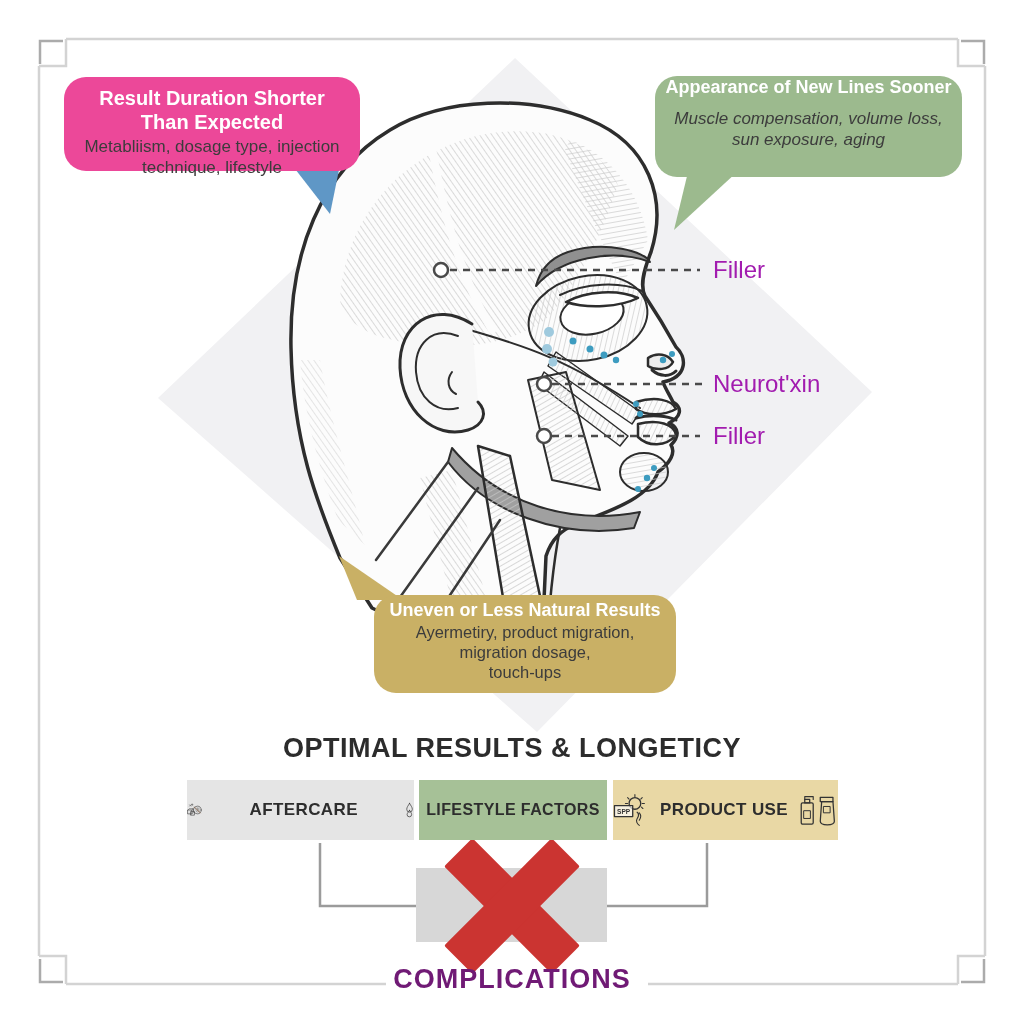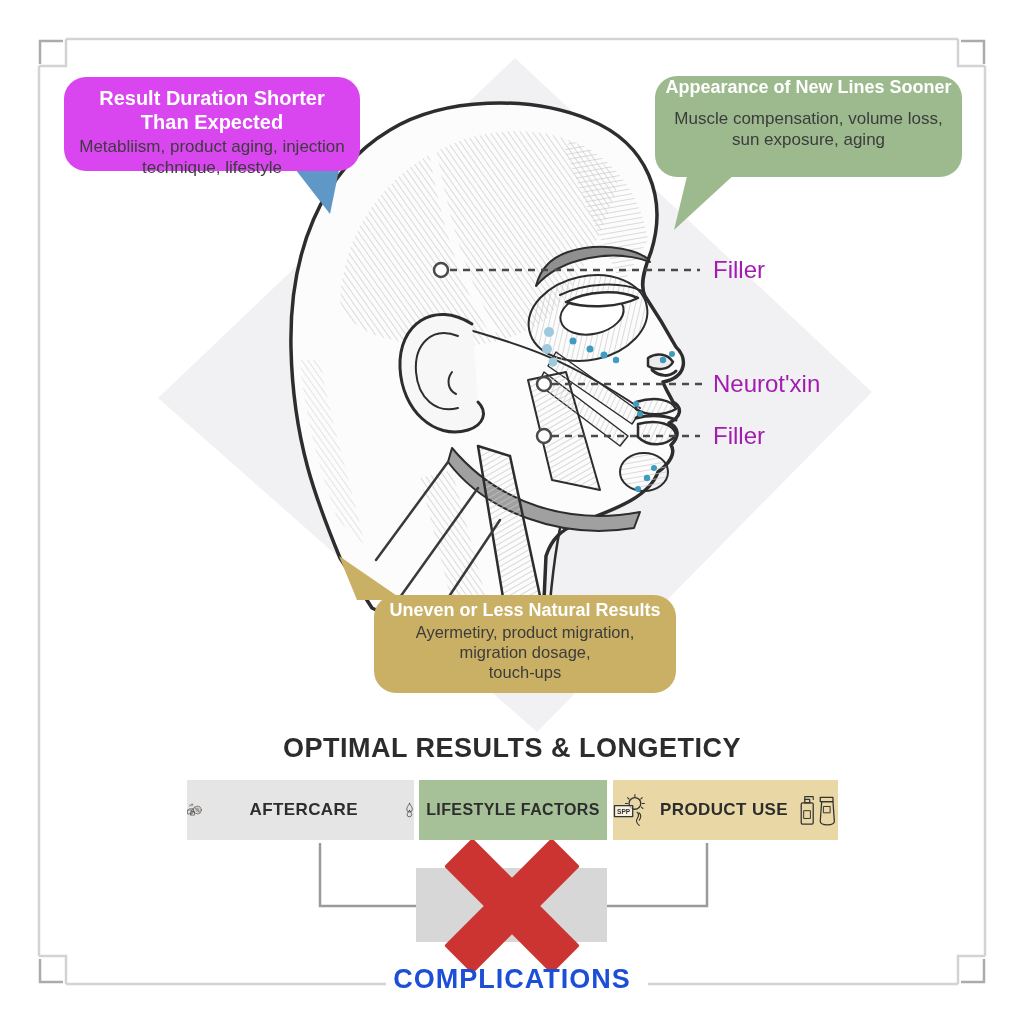--- a/index.html
+++ b/index.html
@@ -5,26 +5,26 @@
   html,body{margin:0;padding:0;background:#ffffff;}
   .canvas{position:relative;width:1024px;height:1024px;background:#ffffff;overflow:hidden;
           font-family:"Liberation Sans",sans-serif;}
   svg.scene{position:absolute;left:0;top:0;}
 
   
   .callout{position:absolute;border-radius:22px;text-align:center;box-sizing:border-box;}
   .callout .line{display:block;white-space:nowrap;}
   .callout .title{font-weight:bold;color:#ffffff;}
   .callout .body{color:#3c3c3c;}
-  .callout-duration{left:64px;top:77px;width:296px;height:94px;background:#d946ef;padding-top:9px;}
+  .callout-duration{left:64px;top:77px;width:296px;height:94px;background:#ec4899;padding-top:9px;}
   .callout-duration .title{font-size:20px;line-height:24px;}
   .callout-duration .body{font-size:17px;line-height:21px;margin-top:2px;}
   .callout-newlines{left:655px;top:76px;width:307px;height:101px;background:#9cba8e;}
   .callout-newlines .title{font-size:18px;line-height:22px;margin-bottom:10px;}
-  .callout-newlines .body{font-size:17px;line-height:21px;}
+  .callout-newlines .body{font-size:17px;line-height:21px;font-style:italic;}
   .callout-uneven{left:374px;top:595px;width:302px;height:98px;background:#c9b065;padding-top:4px;}
   .callout-uneven .title{font-size:18px;line-height:23px;}
   .callout-uneven .body{font-size:16.5px;line-height:20px;}
 
   
   .inj-label{position:absolute;font-size:24px;color:#a21caf;}
   .inj-top{left:713px;top:256px;}
   .inj-mid{left:713px;top:370px;}
   .inj-bot{left:713px;top:422px;}
 
@@ -33,21 +33,21 @@
            font-size:27px;font-weight:bold;letter-spacing:.5px;color:#2c2c2c;}
   .cat{position:absolute;top:780px;height:60px;display:flex;align-items:center;
        justify-content:center;gap:9px;box-sizing:border-box;}
   .cat-label{font-size:17px;font-weight:bold;letter-spacing:.4px;color:#2d2d2d;white-space:nowrap;}
   .cat-aftercare{left:187px;width:227px;background:#e5e5e5;gap:47px;}
   .cat-lifestyle{left:419px;width:188px;background:#a6c197;}
   .cat-lifestyle .cat-label{font-size:16px;}
   .cat-product{left:613px;width:225px;background:#e9d8a5;}
   .icon{display:block;}
   .complications{position:absolute;left:0;right:0;top:964px;text-align:center;
-                 font-size:27px;font-weight:bold;letter-spacing:1px;color:#1d4ed8;}
+                 font-size:27px;font-weight:bold;letter-spacing:1px;color:#701a75;}
 </style>
 </head>
 <body>
 
 <div class="canvas">
 
   <svg class="scene" width="1024" height="1024" viewBox="0 0 1024 1024">
     <defs>
       <pattern id="hatchA" patternUnits="userSpaceOnUse" width="5" height="5" patternTransform="rotate(25)">
         <line x1="0" y1="0" x2="0" y2="5" stroke="#cccccc" stroke-width="1.4"></line>
@@ -187,21 +187,21 @@
       <rect x="-76" y="-20" width="152" height="40" rx="2" transform="rotate(-45)"></rect>
     </g>
   </svg>
 
   <div class="callout callout-duration">
     <div class="title">
       <span class="line">Result Duration Shorter</span>
       <span class="line">Than Expected</span>
     </div>
     <div class="body">
-      <span class="line">Metabliism, product aging, injection</span>
+      <span class="line">Metabliism, dosage type, injection</span>
       <span class="line">technique, lifestyle</span>
     </div>
   </div>
 
   <div class="callout callout-newlines">
     <div class="title">
       <span class="line">Appearance of New Lines Sooner</span>
     </div>
     <div class="body">
       <span class="line">Muscle compensation, volume loss,</span>

